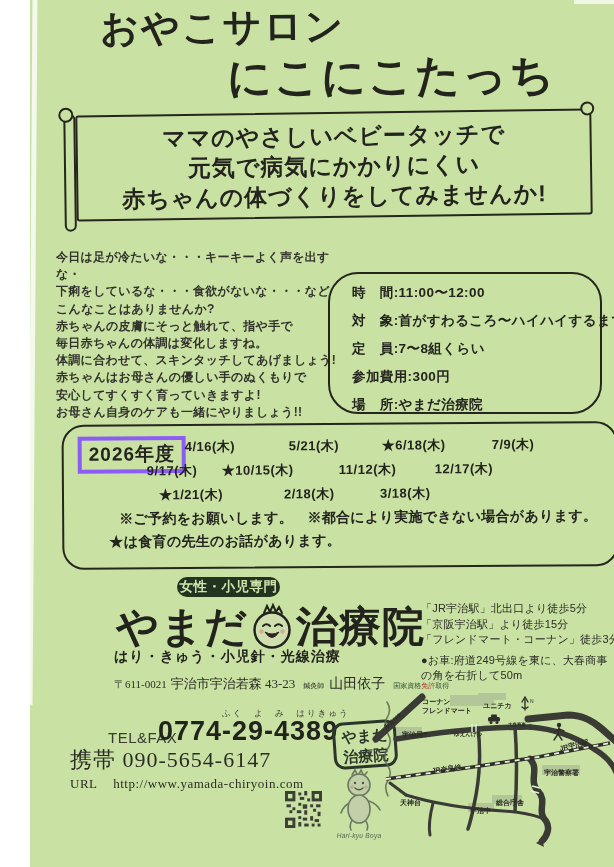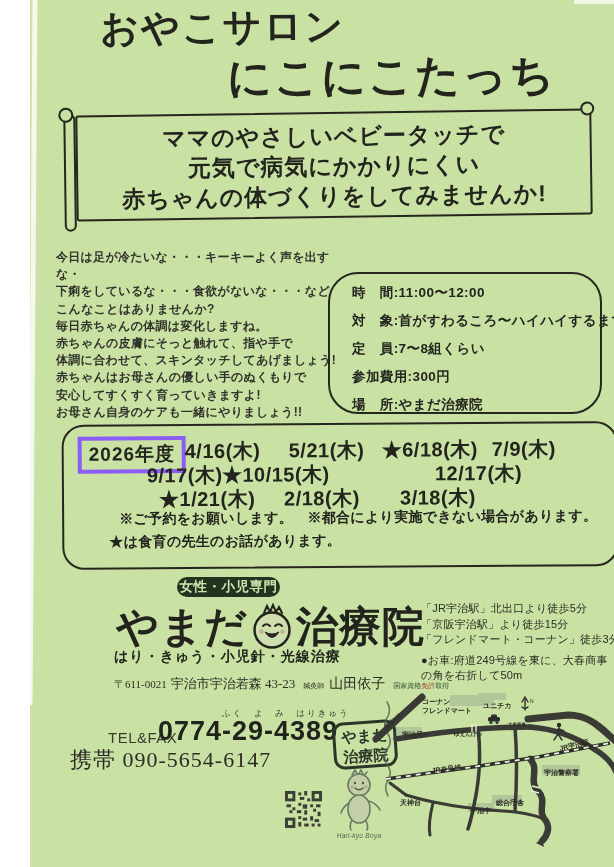--- a/index.html
+++ b/index.html
@@ -37,21 +37,21 @@
   
   .details-box { left:298px; top:272px; width:274px; height:142px;
     border:2px solid #26261f; border-radius:30px; }
   .details-box .d-line { position:absolute; left:22px; font-size:13.5px; font-weight:700; letter-spacing:.4px; white-space:nowrap; }
 
   
   .dates-box { left:32px; top:423px; width:556px; height:145px;
     border:2.5px solid #26261f; border-radius:22px; transform:rotate(-.4deg); }
   .year-box { position:absolute; left:14px; top:10px; border:4px solid #8b5cf6;
     padding:1px 7px 2px 7px; font-size:19px; font-weight:700; letter-spacing:1px; }
-  .date-item { position:absolute; font-size:20px; font-weight:700; letter-spacing:.5px; white-space:nowrap; }
+  .date-item { position:absolute; font-size:13px; font-weight:700; letter-spacing:.5px; white-space:nowrap; }
   .note1 { position:absolute; left:55px; top:84px; font-size:14px; font-weight:700; letter-spacing:.3px; }
   .note2 { position:absolute; left:45px; top:107px; font-size:14px; font-weight:700; letter-spacing:.3px; }
 
   
   .pill { left:147px; top:577px; width:103px; height:20px; background:#223320; color:#cfe3ab;
     border-radius:11px; font-size:13.5px; font-weight:700; text-align:center; line-height:20px; letter-spacing:.5px; }
   .logo-row { left:86px; top:599px; display:flex; align-items:center; gap:3px; }
   .logo-txt { font-size:42px; font-weight:900; letter-spacing:1px; color:#23231d; }
   .services { left:84px; top:648px; font-size:14px; font-weight:800; letter-spacing:1px; color:#23231d; }
   .addr-row { left:84px; top:674px; white-space:nowrap; font-family:"Liberation Serif", serif; color:#2c2c26; }
@@ -104,22 +104,22 @@
       <div>ママのやさしいベビータッチで</div>
       <div>元気で病気にかかりにくい</div>
       <div>赤ちゃんの体づくりをしてみませんか!</div>
     </div>
   </div>
 
   <div class="abs intro">
     <div>今日は足が冷たいな・・・キーキーよく声を出すな・</div>
     <div>下痢をしているな・・・食欲がないな・・・など</div>
     <div>こんなことはありませんか?</div>
+    <div>赤ちゃんの皮膚にそっと触れて、指や手で</div>
     <div>毎日赤ちゃんの体調は変化しますね。</div>
-    <div>赤ちゃんの皮膚にそっと触れて、指や手で</div>
     <div>体調に合わせて、スキンタッチしてあげましょう!</div>
     <div>赤ちゃんはお母さんの優しい手のぬくもりで</div>
     <div>安心してすくすく育っていきますよ!</div>
     <div>お母さん自身のケアも一緒にやりましょう!!</div>
   </div>
 
   <div class="abs details-box">
     <div class="d-line" style="top:10px">時　間:11:00〜12:00</div>
     <div class="d-line" style="top:38px">対　象:首がすわるころ〜ハイハイするまで</div>
     <div class="d-line" style="top:66px">定　員:7〜8組くらい</div>
@@ -128,24 +128,25 @@
   </div>
 
   <div class="abs dates-box">
     <div class="year-box">2026年度</div>
     <span class="date-item" style="left:121px; top:12px">4/16(木)</span>
     <span class="date-item" style="left:225px; top:12px">5/21(木)</span>
     <span class="date-item" style="left:318px; top:12px">★6/18(木)</span>
     <span class="date-item" style="left:428px; top:12px">7/9(木)</span>
     <span class="date-item" style="left:83px;  top:36px">9/17(木)</span>
     <span class="date-item" style="left:158px; top:36px">★10/15(木)</span>
+    <span class="date-item" style="left:275px; top:36px">11/12(木)</span>
     <span class="date-item" style="left:371px; top:36px">12/17(木)</span>
     <span class="date-item" style="left:95px;  top:60px">★1/21(木)</span>
     <span class="date-item" style="left:220px; top:60px">2/18(木)</span>
-    <span class="date-item" style="left:336px; top:60px">3/18(木)</span>
+    <span class="date-item" style="left:316px; top:60px">3/18(木)</span>
     <div class="note1">※ご予約をお願いします。　※都合により実施できない場合があります。</div>
     <div class="note2">★は食育の先生のお話があります。</div>
   </div>
 
   <div class="abs pill">女性・小児専門</div>
 
   <div class="abs logo-row">
     <span class="logo-txt">やまだ</span>
     <svg width="42" height="46" viewBox="0 0 42 46">
       <path d="M13,9 L16,2 L19,8 L22,1 L25,8 L28,3 L31,9" fill="none" stroke="#23231d" stroke-width="2" stroke-linecap="round"></path>
@@ -176,20 +177,24 @@
     <div class="gap">●お車:府道249号線を東に、大春商事</div>
     <div>の角を右折して50m</div>
   </div>
 
   <div class="abs tel-label">TEL&amp;FAX</div>
   <div class="abs tel-furi">ふく　よ　み　はりきゅう</div>
   <div class="abs tel-number">0774-29-4389</div>
   <div class="abs mobile-row">
     <span>携帯</span>
     <span>090-5654-6147</span>
+  </div>
+  <div class="abs url-row">
+    <span class="lbl">URL</span>
+    <span>http://www.yamada-chiryoin.com</span>
   </div>
 
   <div class="abs map-badge">
     <div>やまだ</div>
     <div>治療院</div>
   </div>
 
   <div class="abs qr-wrap">
     <svg width="37" height="37" viewBox="0 0 25 25">
       <g fill="#3c4036">

